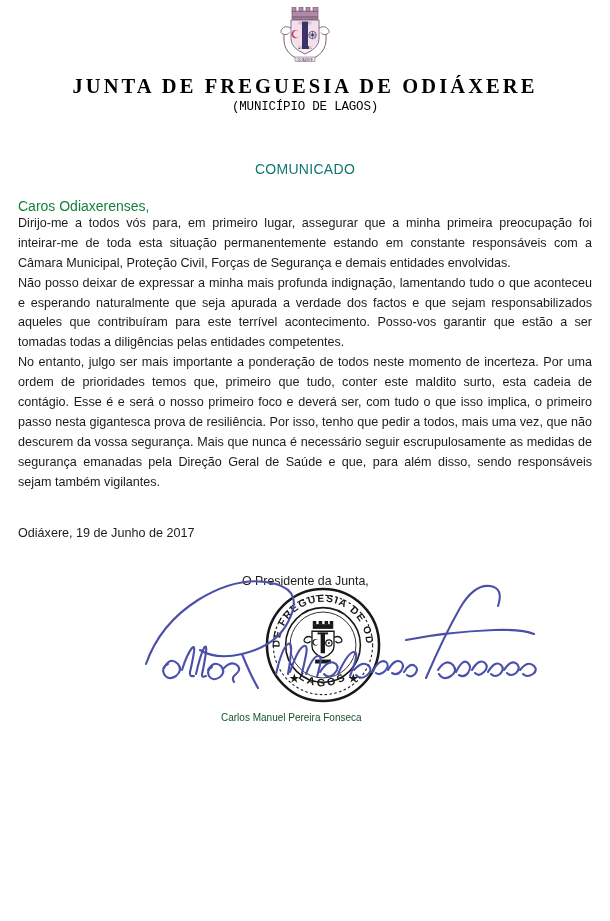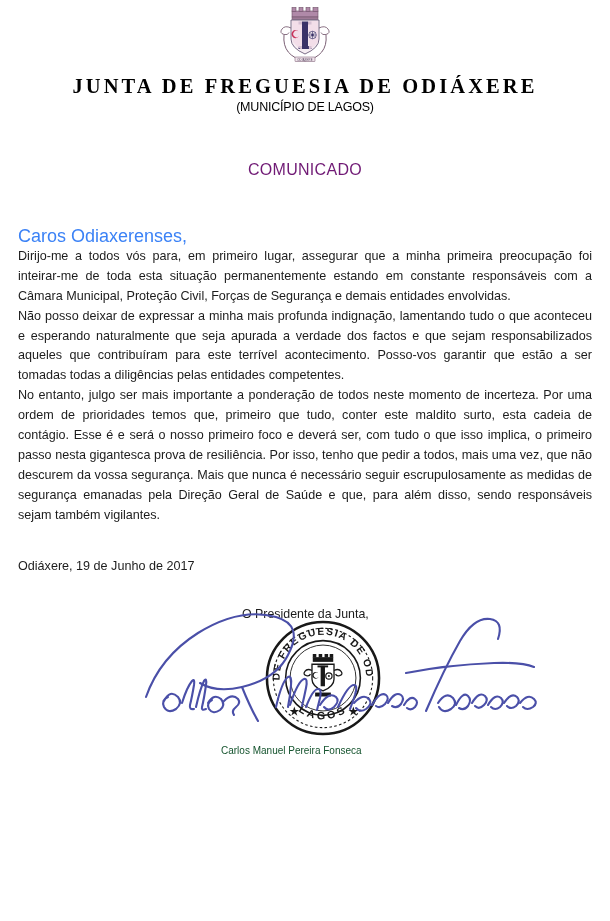--- a/index.html
+++ b/index.html
@@ -32,43 +32,43 @@
     margin-top: 7px;
     font-family: "Liberation Serif", serif;
     font-weight: bold;
     font-size: 20.5px;
     letter-spacing: 3.1px;
     color: #000000;
     white-space: nowrap;
   }
   .org-sub {
     margin-top: 2px;
-    font-family: Liberation Sans, sans-serif;
+    font-family: Liberation Mono, monospace;
     font-size: 12.5px;
     letter-spacing: -0.2px;
     color: #000000;
   }
 
   
   .doc-title {
     text-align: center;
-    font-size: 16px;
+    font-size: 14px;
     letter-spacing: 0.3px;
     margin-top: 47px;
-    color: #701a75;
+    color: #0f766e;
   }
 
   .content {
     padding: 0 18px 0 18px;
   }
 
   .salutation {
-    margin-top: 47px;
-    font-size: 18px;
-    color: #3b82f6;
+    margin-top: 21px;
+    font-size: 14px;
+    color: #15803d;
   }
 
   p.para {
     font-size: 12.6px;
     line-height: 1.58;
     color: #1c1c1c;
     margin: 0;
     text-align: justify;
     text-justify: inter-word;
   }

